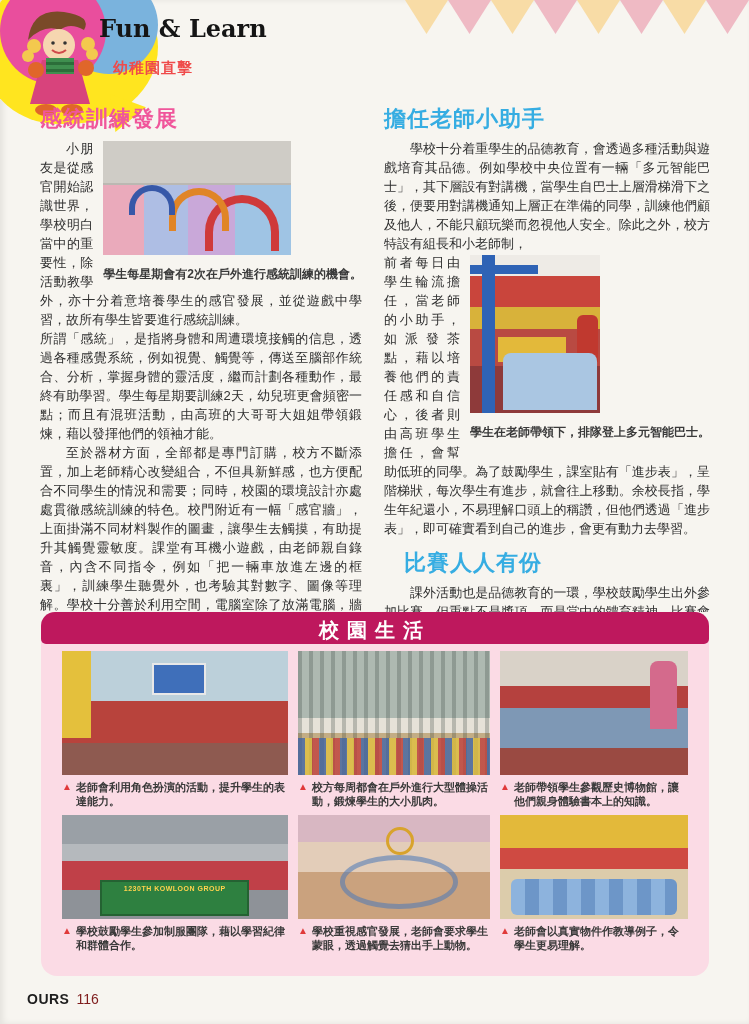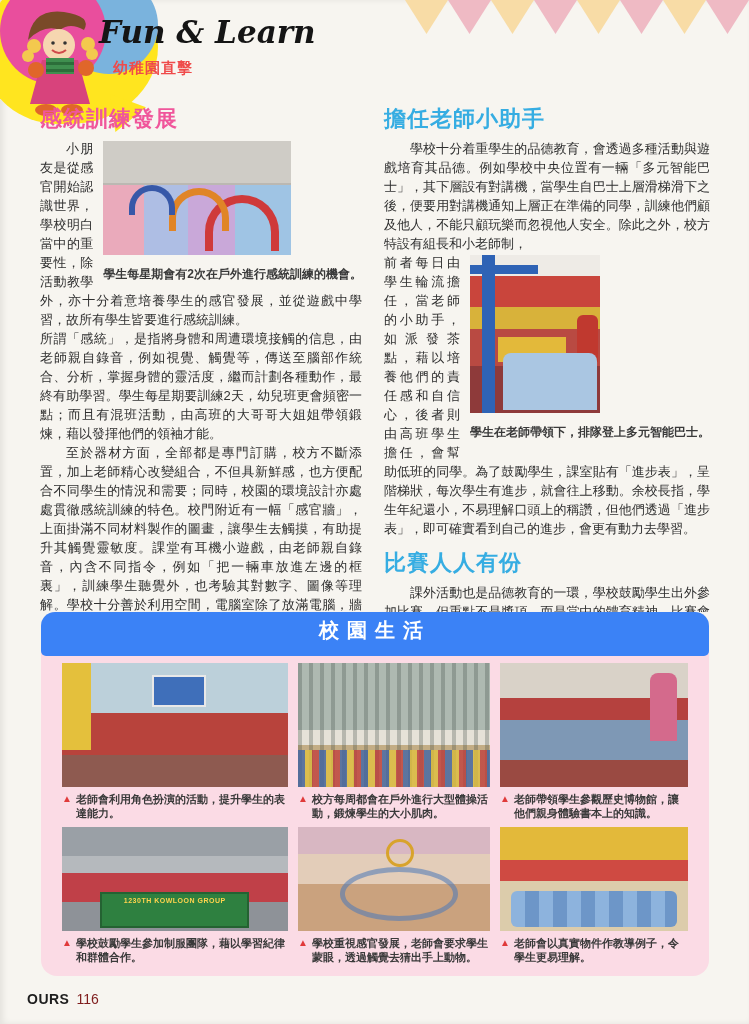--- a/index.html
+++ b/index.html
@@ -13,21 +13,21 @@
   .pennants{position:absolute;top:0;right:0;display:flex;}
   .pennant{width:43px;height:34px;clip-path:polygon(0 0,100% 0,50% 100%);}
   .pennant:nth-child(odd){background:#f8dca6;}
   .pennant:nth-child(even){background:#efbac4;}
   .masthead{position:absolute;top:0;left:0;width:430px;height:150px;}
   .blob-yellow{position:absolute;left:-14px;top:-26px;width:172px;height:150px;background:#ffe51f;border-radius:48% 52% 55% 45%;}
   .blob-tail{position:absolute;left:110px;top:94px;width:36px;height:38px;background:#ffe51f;clip-path:polygon(0 0,100% 35%,15% 100%);}
   .circle-blue{position:absolute;left:60px;top:-24px;width:98px;height:98px;border-radius:50%;background:#7ab3dd;}
   .circle-pink{position:absolute;left:0px;top:-22px;width:106px;height:106px;border-radius:50%;background:#e94e9d;}
   .doll{position:absolute;left:10px;top:0px;width:100px;height:120px;}
-  .fun-title{position:absolute;left:99px;top:14px;font-family:"DejaVu Serif",serif;font-style:italic;font-weight:bold;font-size:31px;color:#151515;white-space:nowrap;}
+  .fun-title{position:absolute;left:99px;top:14px;font-family:"DejaVu Serif",serif;font-weight:bold;font-size:24px;color:#151515;white-space:nowrap;}
   .sub-title{position:absolute;left:113px;top:59px;font-size:15px;font-weight:bold;color:#ef4b4b;letter-spacing:1px;}
   
   .cols{position:absolute;top:106px;left:40px;width:670px;height:506px;display:flex;gap:22px;overflow:hidden;}
   .col-l{width:322px;}
   .col-r{width:326px;}
   h2.art{margin:0 0 7px;font-size:22px;line-height:26px;font-weight:bold;letter-spacing:1px;}
   .h-pink{color:#f0569b;margin-left:55px;}
   .h-blue{color:#36ade2;}
   p.body{margin:0;font-size:13px;line-height:19px;text-align:justify;color:#2f2f2f;}
   p.indent{text-indent:2em;}
@@ -48,21 +48,21 @@
   
   .photo-bus{width:130px;height:158px;
     background:linear-gradient(180deg,#eeebe6 0 13%,#c9453c 13% 33%,#d8b23a 33% 47%,#b94a42 47% 70%,#8e3a3a 70%);}
   .bus-pole{position:absolute;left:12px;top:0;width:13px;height:100%;background:#2f63b5;}
   .bus-beam{position:absolute;left:0;top:10px;width:52%;height:9px;background:#2f63b5;}
   .bus-yellow{position:absolute;left:28px;top:52%;width:52%;height:16%;background:#e3b93a;}
   .bus-kids{position:absolute;right:3px;bottom:3px;width:72%;height:36%;background:#aac6e2;border-radius:8px 8px 0 0;}
   .bus-teacher{position:absolute;right:2px;top:38%;width:16%;height:30%;background:#c0392f;border-radius:6px 6px 0 0;}
   
   .campus{position:absolute;top:612px;left:41px;width:668px;height:364px;background:#fbdbe5;border-radius:16px;}
-  .campus-bar{height:44px;background:#3b82f6;border-radius:14px 14px 5px 5px;}
+  .campus-bar{height:32px;background:#be185d;border-radius:14px 14px 5px 5px;}
   .campus-title{color:#ffffff;text-align:center;font-size:20px;font-weight:bold;line-height:36px;letter-spacing:8px;}
   .campus-grid{display:grid;grid-template-columns:226px 192px 188px;column-gap:10px;padding:7px 11px 0 21px;}
   .cphoto{position:relative;width:100%;overflow:hidden;background:#cfccc6;}
   .row1 .cphoto{height:124px;}
   .row2 .cphoto{height:104px;}
   .ccap{display:flex;align-items:flex-start;font-size:11px;font-weight:bold;line-height:14px;color:#3a3a3a;margin:5px 2px 7px 0;}
   .tri{color:#e03a3a;margin-right:4px;font-size:10px;line-height:14px;}
   .ph-class{background:linear-gradient(180deg,#bcd0da 0 40%,#b8433c 40% 74%,#8e5a50 74%);}
   .ph-class .strip{position:absolute;left:0;top:0;width:13%;height:70%;background:#e4c03c;}
   .ph-class .board{position:absolute;left:40%;top:10%;width:22%;height:22%;background:#3f6fba;border:2px solid #e8e8e8;}
@@ -138,42 +138,42 @@
       <div class="float-photo">
         <div class="photo photo-sensory">
           <span class="concrete"></span>
           <span class="arch arch-red"></span>
           <span class="arch arch-orange"></span>
           <span class="arch arch-blue"></span>
         </div>
         <div class="cap">學生每星期會有2次在戶外進行感統訓練的機會。</div>
       </div>
       <p class="body indent">小朋友是從感官開始認識世界，學校明白當中的重要性，除活動教學外，亦十分着意培養學生的感官發展，並從遊戲中學習，故所有學生皆要進行感統訓練。</p>
-      <p class="body para-gap">所謂「感統」，是指將身體和周遭環境接觸的信息，由老師親自錄音，例如視覺、觸覺等，傳送至腦部作統合、分析，掌握身體的靈活度，繼而計劃各種動作，最終有助學習。學生每星期要訓練2天，幼兒班更會頻密一點；而且有混班活動，由高班的大哥哥大姐姐帶領鍛煉，藉以發揮他們的領袖才能。</p>
+      <p class="body para-gap">所謂「感統」，是指將身體和周遭環境接觸的信息，透過各種感覺系統，例如視覺、觸覺等，傳送至腦部作統合、分析，掌握身體的靈活度，繼而計劃各種動作，最終有助學習。學生每星期要訓練2天，幼兒班更會頻密一點；而且有混班活動，由高班的大哥哥大姐姐帶領鍛煉，藉以發揮他們的領袖才能。</p>
       <p class="body indent para-gap">至於器材方面，全部都是專門訂購，校方不斷添置，加上老師精心改變組合，不但具新鮮感，也方便配合不同學生的情況和需要；同時，校園的環境設計亦處處貫徹感統訓練的特色。校門附近有一幅「感官牆」，上面掛滿不同材料製作的圖畫，讓學生去觸摸，有助提升其觸覺靈敏度。課堂有耳機小遊戲，由老師親自錄音，內含不同指令，例如「把一輛車放進左邊的框裏」，訓練學生聽覺外，也考驗其對數字、圖像等理解。學校十分善於利用空間，電腦室除了放滿電腦，牆壁亦貼滿模仿真實夜空的夜光星星，又名觀星閣，使學生能學習天文小知識，甚或用以進行小遊戲，讓他們體驗何謂「黑暗」，鍛煉視覺反應和膽量。</p>
     </div>
 
     <div class="col-r">
       <div>
         <h2 class="art h-blue">擔任老師小助手</h2>
         <p class="body indent">學校十分着重學生的品德教育，會透過多種活動與遊戲培育其品德。例如學校中央位置有一輛「多元智能巴士」，其下層設有對講機，當學生自巴士上層滑梯滑下之後，便要用對講機通知上層正在準備的同學，訓練他們顧及他人，不能只顧玩樂而忽視他人安全。除此之外，校方特設有組長和小老師制，</p>
         <div class="float-photo">
           <div class="photo photo-bus">
             <span class="bus-beam"></span>
             <span class="bus-pole"></span>
             <span class="bus-yellow"></span>
             <span class="bus-teacher"></span>
             <span class="bus-kids"></span>
           </div>
           <div class="cap">學生在老師帶領下，排隊登上多元智能巴士。</div>
         </div>
         <p class="body">前者每日由學生輪流擔任，當老師的小助手，如派發茶點，藉以培養他們的責任感和自信心，後者則由高班學生擔任，會幫助低班的同學。為了鼓勵學生，課室貼有「進步表」，呈階梯狀，每次學生有進步，就會往上移動。余校長指，學生年紀還小，不易理解口頭上的稱讚，但他們透過「進步表」，即可確實看到自己的進步，會更有動力去學習。</p>
       </div>
       <div style="clear:left;">
-        <h2 class="art h-blue" style="margin-top:12px;">比賽人人有份</h2>
+        <h2 class="art h-blue" style="margin-top:12px;margin-left:20px;">比賽人人有份</h2>
         <p class="body indent">課外活動也是品德教育的一環，學校鼓勵學生出外參加比賽，但重點不是獎項，而是當中的體育精神。比賽會有名次、輸贏，不會所有人都能獲獎，故學懂面對失敗是一件非常重要的事，接受後再努力去嘗試。因此，學校不會只派某些學生去參加比賽，每個學生都有機會，這是一個十分寶貴的經驗。校方亦有舉辦免費的增潤課程，邀請外籍老師任教，提升學生英文水平。余校長指出，課外活動一切以學生愛好為先，容許他們隨意選擇，這樣才可培養其學習興趣。</p>
       </div>
     </div>
 
   </div>
 
   <div class="campus">
     <div class="campus-bar">
       <div class="campus-title">校園生活</div>
     </div>

